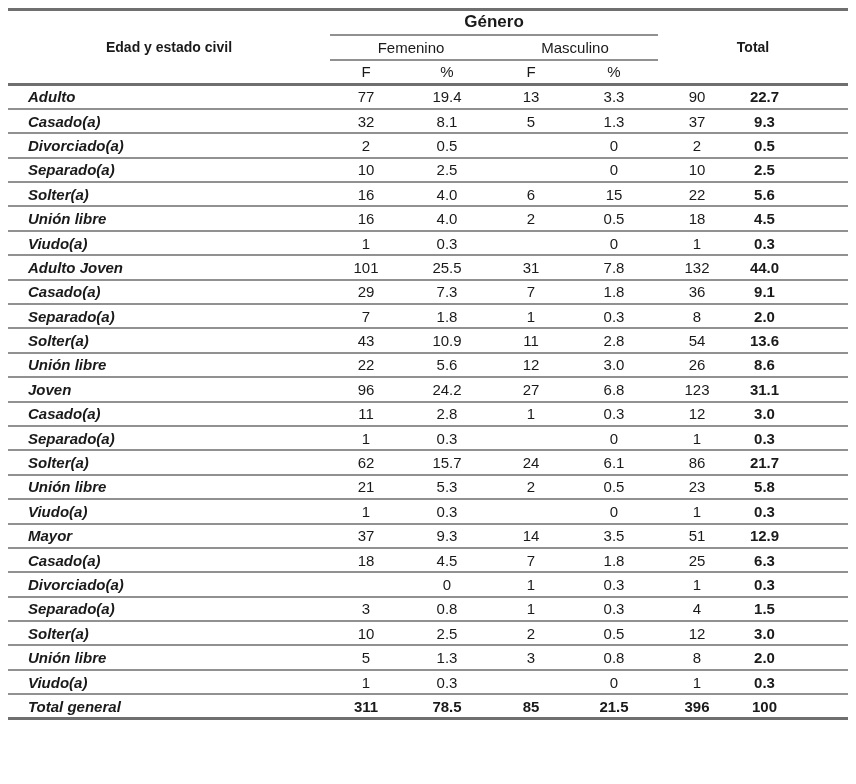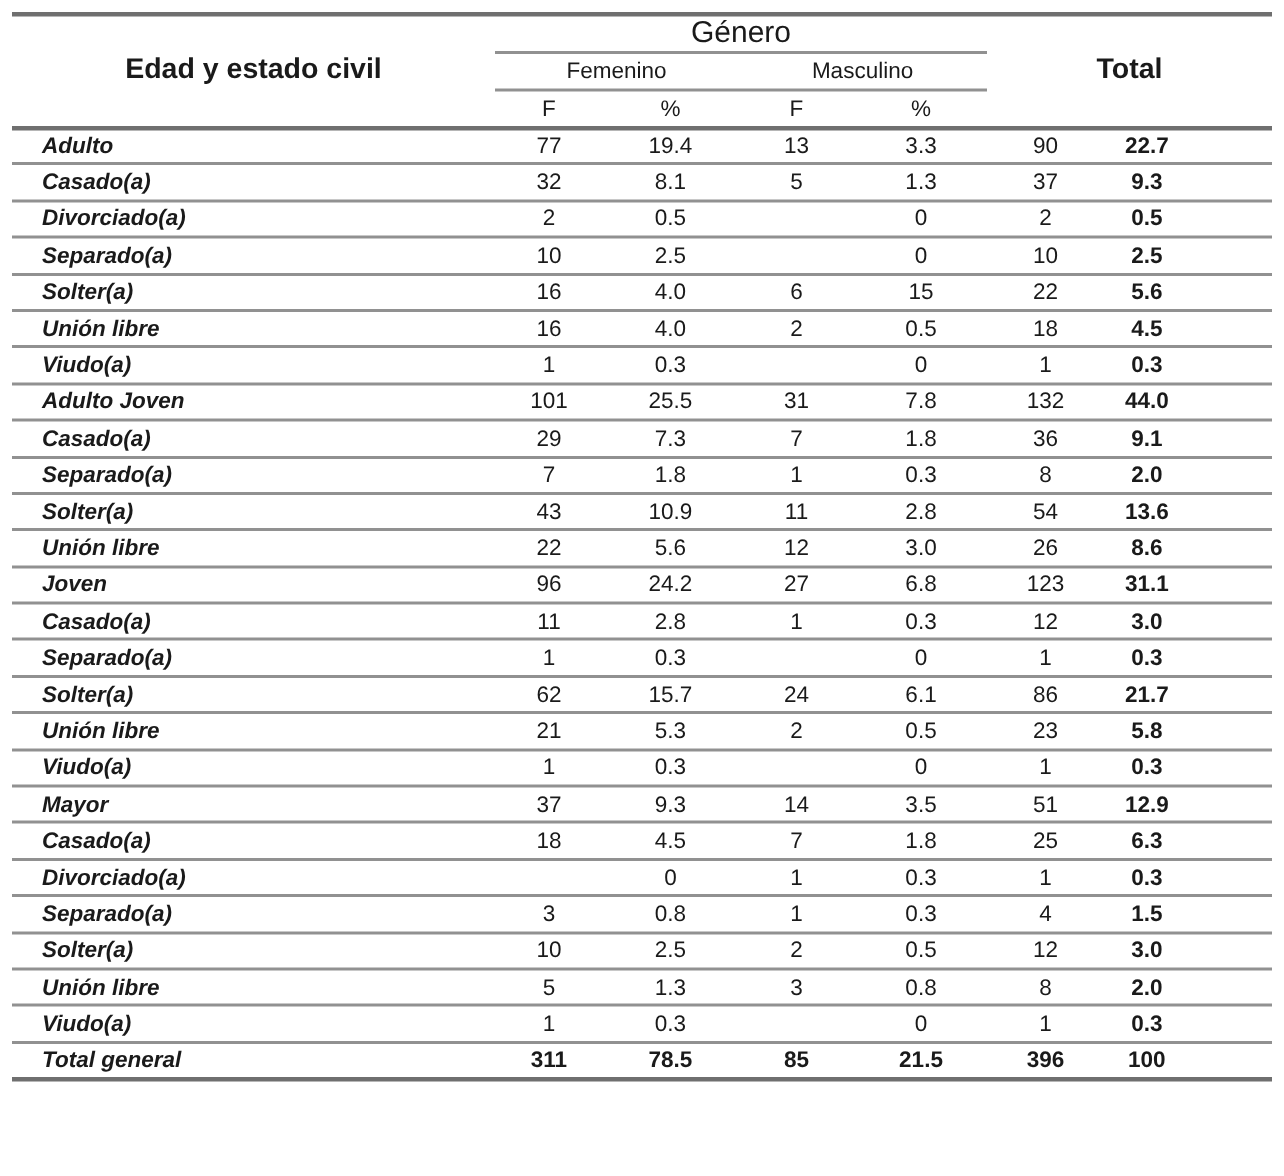--- a/index.html
+++ b/index.html
@@ -26,27 +26,27 @@
     margin: 8px 8px 0 8px;
     border-top: 3px solid var(--line-heavy);
     font-size: 15px;
   }
   th, td { padding: 0; overflow: hidden; white-space: nowrap; }
   thead tr { height: 25px; }
   thead th { font-weight: 400; text-align: center; vertical-align: middle; }
   th.label-head,
   th.total-head {
     font-weight: 700;
-    font-size: 19px;
+    font-size: 14px;
     border-bottom: 3px solid var(--line-heavy);
     vertical-align: middle;
   }
   th.genero-head {
-    font-weight: 400;
-    font-size: 20px;
+    font-weight: 700;
+    font-size: 17px;
     border-bottom: 2px solid var(--line-light);
     text-align: center;
   }
   th.sub-head {
     border-bottom: 2px solid var(--line-light);
   }
   tr.fp-row th {
     border-bottom: 3px solid var(--line-heavy);
   }
   tbody td {

